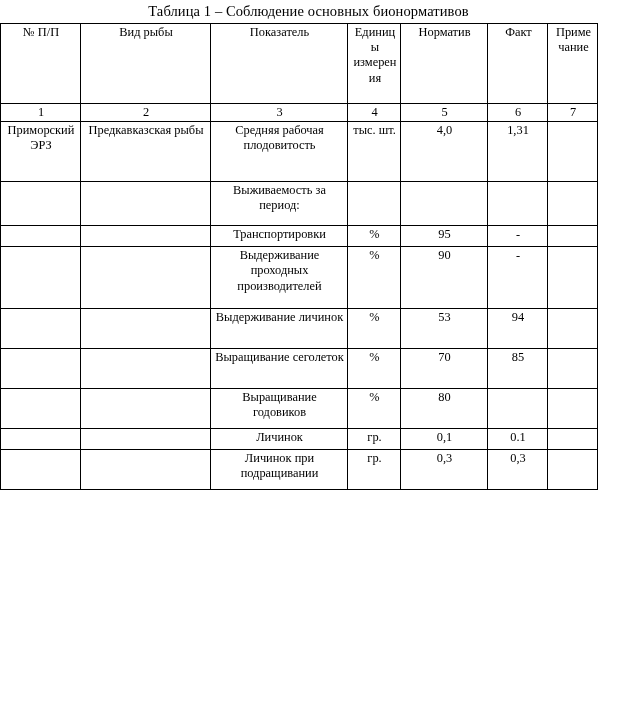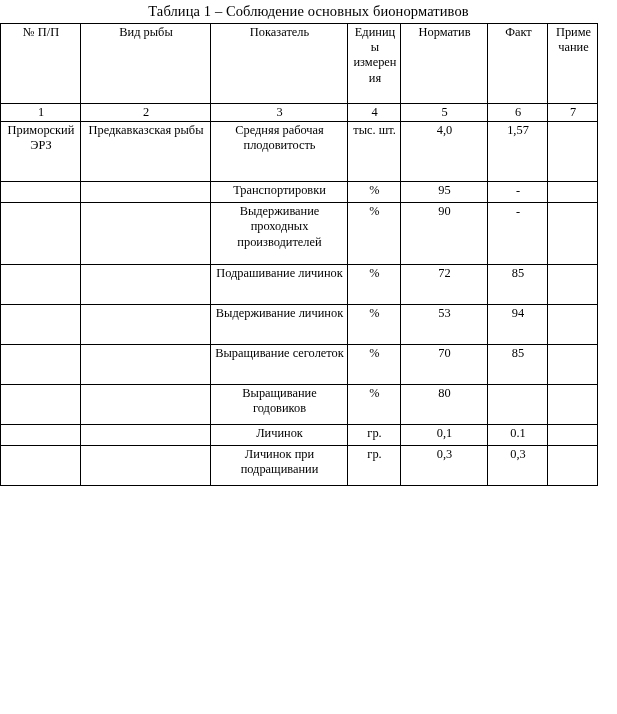--- a/index.html
+++ b/index.html
@@ -108,24 +108,33 @@
         <td>6</td>
         <td>7</td>
       </tr>
 
       <tr class="tall-60">
         <td class="ctr">Приморский ЭРЗ</td>
         <td class="ctr">Предкавказская рыбы</td>
         <td class="lft">Средняя рабочая плодовитость</td>
         <td class="ctr">тыс. шт.</td>
         <td class="ctr">4,0</td>
-        <td class="ctr">1,57</td>
-        <td class="lft"></td>
-      </tr>
-
+        <td class="ctr">1,31</td>
+        <td class="lft"></td>
+      </tr>
+
+      <tr class="h-44">
+        <td class="ctr"></td>
+        <td class="ctr"></td>
+        <td class="lft">Выживаемость за период:</td>
+        <td class="ctr"></td>
+        <td class="ctr"></td>
+        <td class="ctr"></td>
+        <td class="lft"></td>
+      </tr>
 
       <tr class="h-21">
         <td class="ctr"></td>
         <td class="ctr"></td>
         <td class="lft">Транспортировки</td>
         <td class="ctr">%</td>
         <td class="ctr">95</td>
         <td class="ctr">-</td>
         <td class="lft"></td>
       </tr>
@@ -134,29 +143,20 @@
         <td class="ctr"></td>
         <td class="ctr"></td>
         <td class="lft">Выдерживание проходных производителей</td>
         <td class="ctr">%</td>
         <td class="ctr">90</td>
         <td class="ctr">-</td>
         <td class="lft"></td>
       </tr>
 
 
-      <tr class="h-40">
-        <td class="ctr"></td>
-        <td class="ctr"></td>
-        <td class="lft">Подрашивание личинок</td>
-        <td class="ctr">%</td>
-        <td class="ctr">72</td>
-        <td class="ctr">85</td>
-        <td class="lft"></td>
-      </tr>
 
       <tr class="h-40">
         <td class="ctr"></td>
         <td class="ctr"></td>
         <td class="lft">Выдерживание личинок</td>
         <td class="ctr">%</td>
         <td class="ctr">53</td>
         <td class="ctr">94</td>
         <td class="lft"></td>
       </tr>

